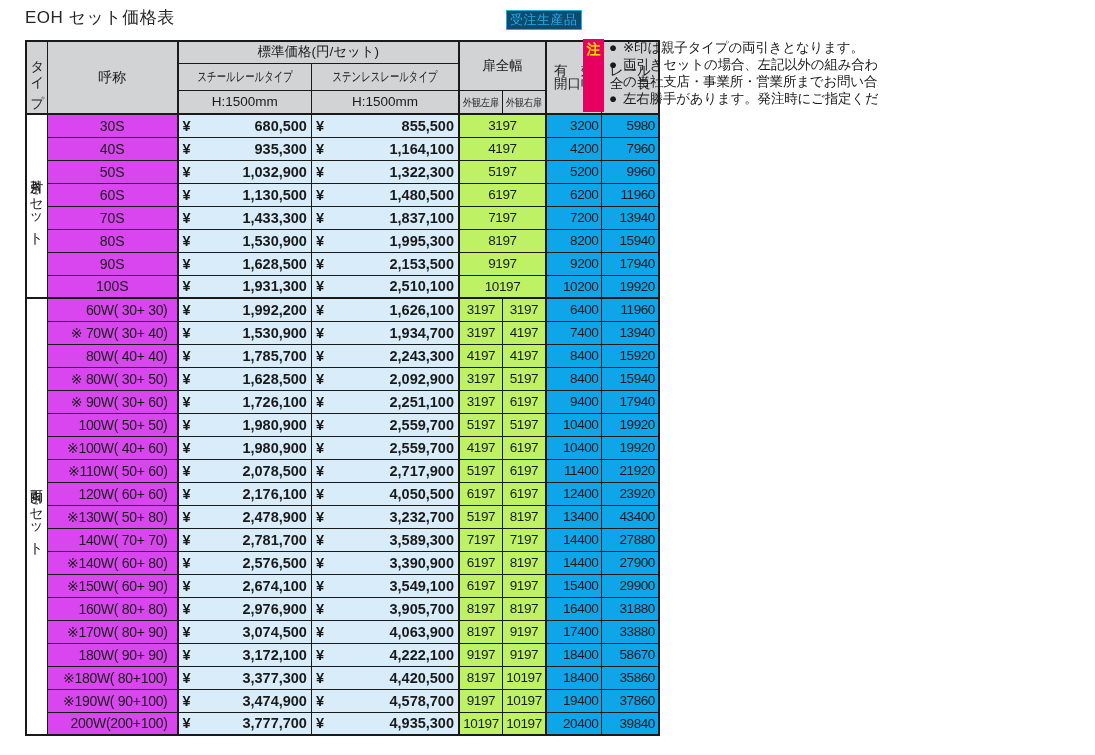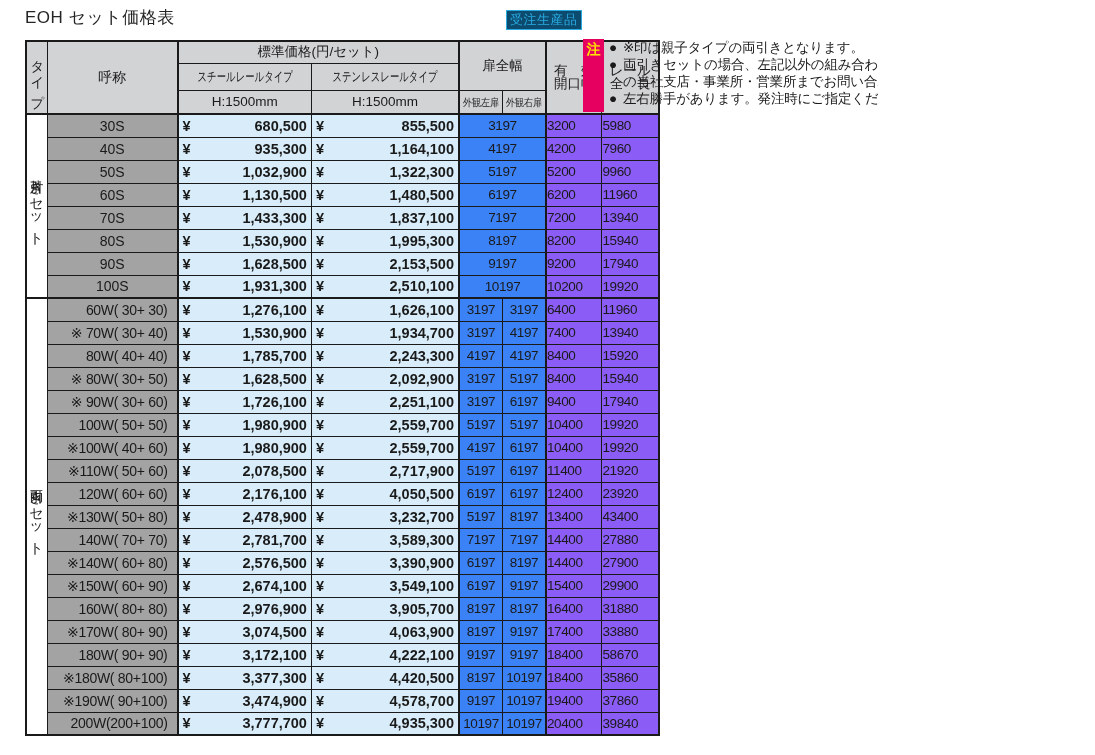--- a/index.html
+++ b/index.html
@@ -66,30 +66,30 @@
   .squish2{display:inline-block;transform:scaleX(.86);transform-origin:center;font-size:10.5px;}
 
   .vcell{text-align:center;}
   .vcell .vtext{
     writing-mode:vertical-rl;display:inline-block;
     font-size:13.5px;letter-spacing:2px;line-height:20px;
   }
   td.group-cell{background:#fff;}
   td.group-cell .vtext{font-size:14px;letter-spacing:1px;}
 
-  td.name{font-size:14px;background:#a3a3a3;border-right-width:2px;}
+  td.name{font-size:14px;background:#d946ef;border-right-width:2px;}
   td.sname{text-align:center;}
   td.wname{text-align:right;padding-right:9px;letter-spacing:-.3px;}
 
   td.price{
     background:var(--price-bg);font-weight:bold;font-size:14.5px;
   }
   td.price .cellflex{display:flex;justify-content:space-between;align-items:center;padding:0 4px;}
-  td.num{text-align:center;font-size:13.5px;letter-spacing:-.4px;background:#3b82f6;}
-  td.numr{padding-right:3px;font-size:13.5px;letter-spacing:-.4px;background:#8b5cf6;}
+  td.num{text-align:center;font-size:13.5px;letter-spacing:-.4px;background:#bef264;}
+  td.numr{text-align:right;padding-right:3px;font-size:13.5px;letter-spacing:-.4px;background:#0ea5e9;}
 
   
   .notes{position:absolute;left:583px;top:39px;display:flex;align-items:flex-start;}
   .note-badge{
     width:21px;height:73px;background:var(--note-bg);
     color:var(--note-fg);font-weight:bold;font-size:14px;
     text-align:center;line-height:20px;flex:0 0 auto;
   }
   ul.note-list{list-style:none;margin:0;padding:0 0 0 5px;}
   ul.note-list li{display:flex;font-size:13.5px;line-height:17px;}
@@ -286,21 +286,21 @@
           <td class="num thickR" colspan="2">10197</td>
           <td class="numr">10200</td>
           <td class="numr">19920</td>
         </tr>
         <tr class="sect-top">
           <td class="vcell group-cell" rowspan="19"><span class="vtext">両引きセット</span></td>
           <td class="name wname">60W( 30+ 30)</td>
           <td class="price ">
             <div class="cellflex">
               <span class="yen">¥</span>
-              <span class="pval">1,276,100</span>
+              <span class="pval">1,992,200</span>
             </div>
           </td>
           <td class="price thickR">
             <div class="cellflex">
               <span class="yen">¥</span>
               <span class="pval">1,626,100</span>
             </div>
           </td>
           <td class="num">3197</td>
           <td class="num thickR">3197</td>

